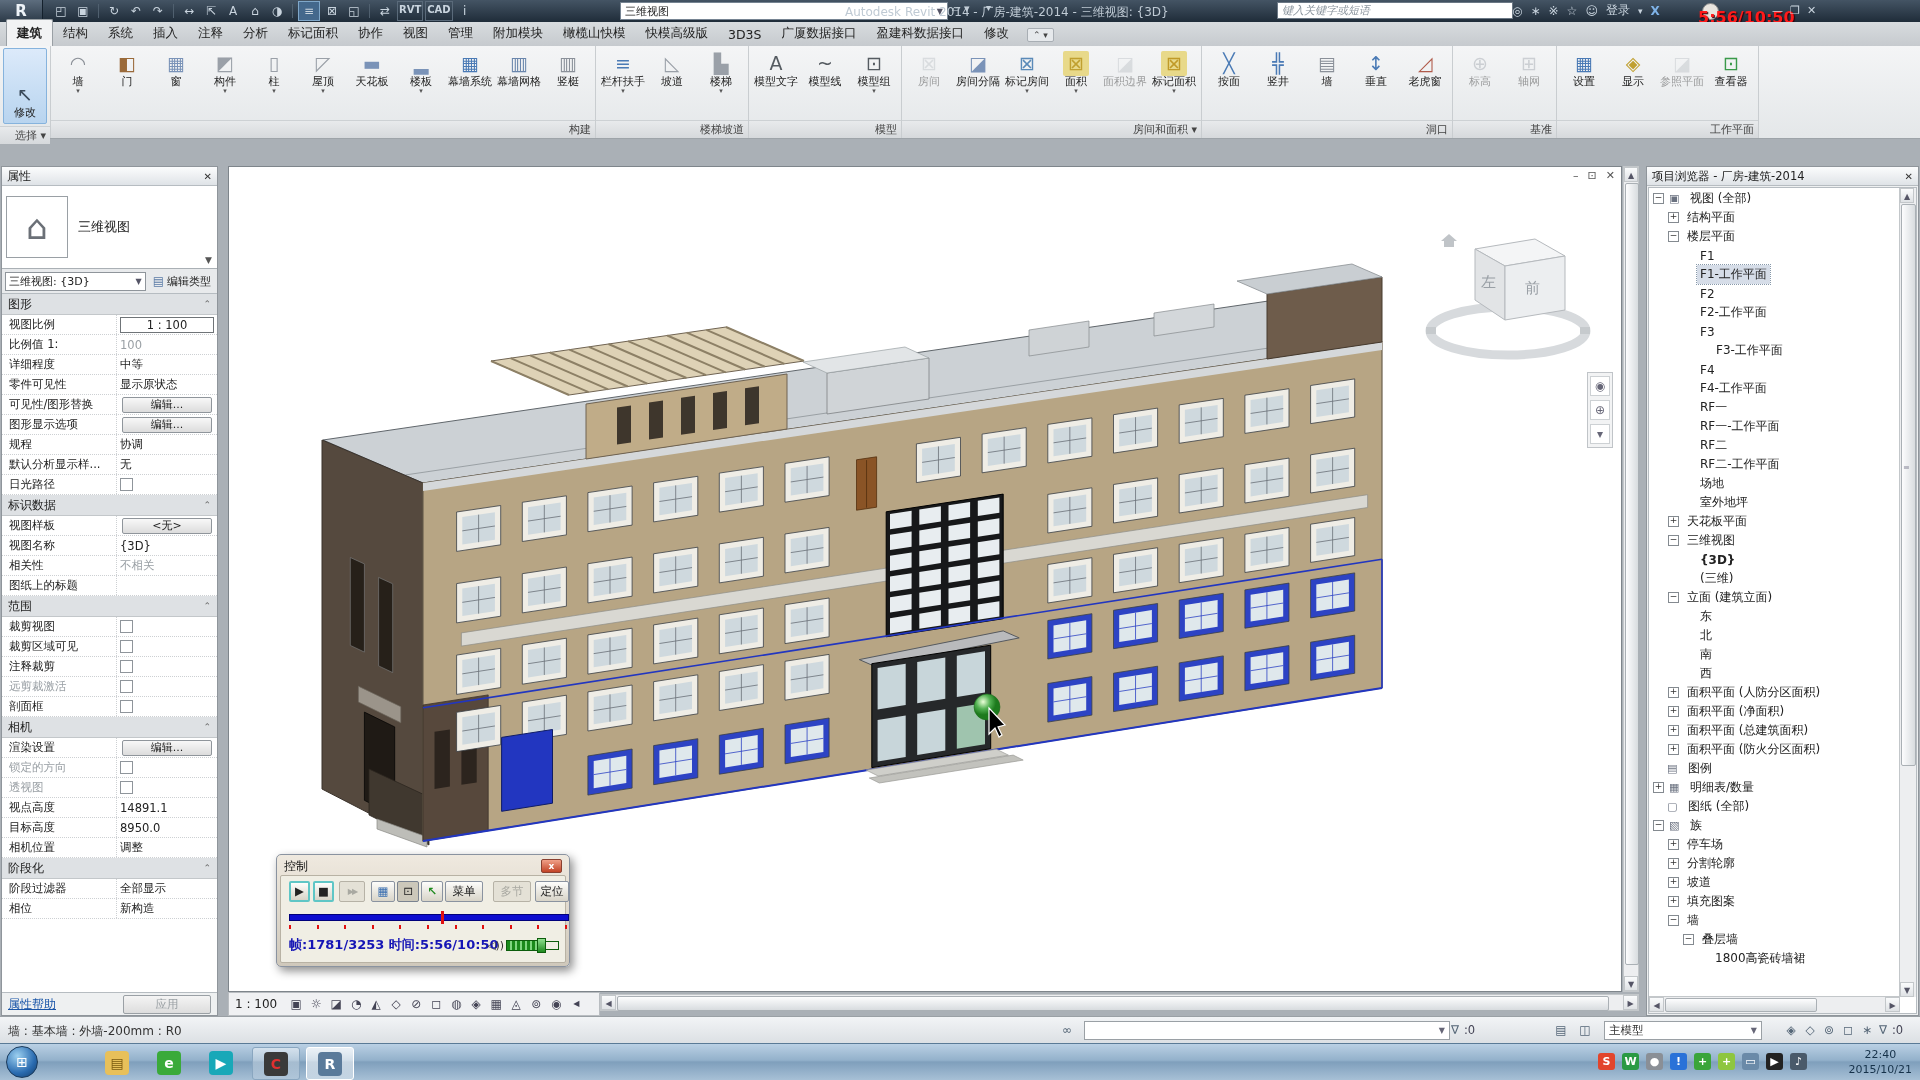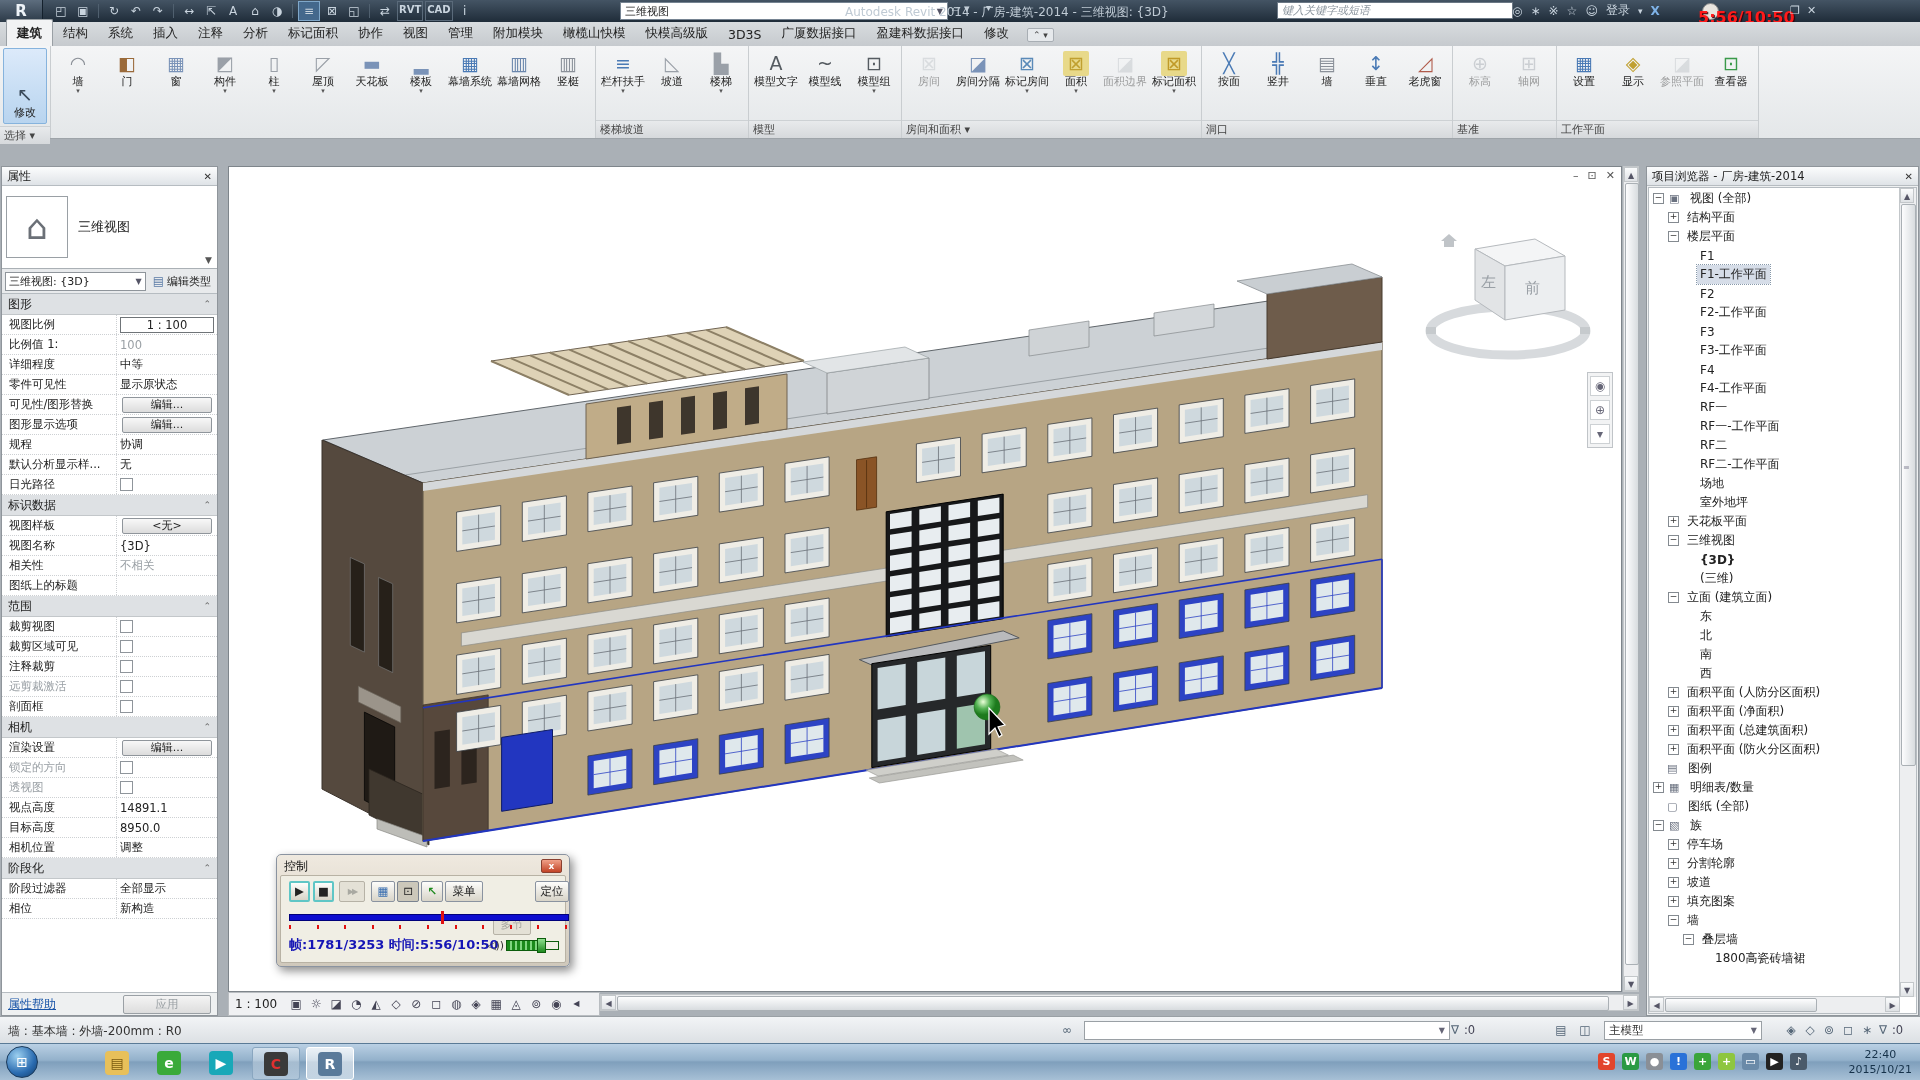--- a/index.html
+++ b/index.html
@@ -26,21 +26,21 @@
   .winbtns{position:absolute;left:1772px;top:4px;display:flex;gap:7px;color:#c9d4de;font-size:11px;}
   
   .tabs{position:absolute;left:0;top:22px;width:1920px;height:24px;background:linear-gradient(#d8dcdf,#c6cace);display:flex;align-items:flex-end;padding-left:6px;box-sizing:border-box;}
   .tab{padding:5px 10px 4px;font-size:12.5px;color:#222;white-space:nowrap;}
   .tab.on{background:#f2f3f4;border:1px solid #9aa0a5;border-bottom:none;border-radius:2px 2px 0 0;font-weight:bold;}
   .ptog{margin-left:8px;margin-bottom:4px;font-size:9px;color:#444;border:1px solid #a8aeb4;padding:1px 5px;background:#e6e9ec;border-radius:2px;}
   
   .ribbon{position:absolute;left:0;top:46px;width:1920px;height:93px;background:linear-gradient(#f4f5f6,#e4e7e9);border-bottom:1px solid #9ea4a9;display:flex;box-sizing:border-box;}
   .panel{display:flex;flex-direction:column;border-right:1px solid #c9cdd0;}
   .pbody{flex:1;display:flex;align-items:flex-start;padding:2px 3px;gap:1px;}
-  .pname{height:17px;line-height:17px;text-align:left;font-size:11px;color:#444;background:linear-gradient(#e8eaec,#d6d9dc);border-top:1px solid #cdd1d4;white-space:nowrap;padding:0 4px;}
+  .pname{height:17px;line-height:17px;text-align:right;font-size:11px;color:#444;background:linear-gradient(#e8eaec,#d6d9dc);border-top:1px solid #cdd1d4;white-space:nowrap;padding:0 4px;}
   .rbtn{width:46px;display:flex;flex-direction:column;align-items:center;padding:2px 0 0;border:1px solid transparent;border-radius:2px;}
   .rbtn .ric{width:26px;height:25px;font-size:19px;line-height:25px;text-align:center;}
   .rbtn .rlb{font-size:11px;line-height:1.12;text-align:center;max-width:48px;color:#222;}
   .rbtn .arr{font-size:7px;color:#555;line-height:6px;}
   .rbtn.dis{opacity:.42;}
   .rbtn.mod{width:42px;height:68px;background:linear-gradient(#dceafa,#b8d4ef);border:1px solid #86b3dd;justify-content:flex-end;padding-bottom:4px;}
   
   .props{position:absolute;left:1px;top:166px;width:217px;height:850px;background:#eef0f1;border:1px solid #8f959b;display:flex;flex-direction:column;box-sizing:border-box;}
   .phead{height:18px;background:linear-gradient(#fbfcfd,#dfe3e7);border-bottom:1px solid #b6bcc1;display:flex;align-items:center;padding:0 5px;font-size:12px;flex:none;}
   .phx{margin-left:auto;font-size:10px;color:#333;}
@@ -264,20 +264,21 @@
           </div>
           <div class="rbtn">
             <div class="ric" style="color: rgb(106, 134, 172);">▥</div>
             <div class="rlb">幕墙网格</div>
           </div>
           <div class="rbtn">
             <div class="ric" style="color: rgb(138, 144, 153);">▥</div>
             <div class="rlb">竖梃</div>
           </div>
         </div>
+        <div class="pname">构建</div>
       </div>
       <div class="panel">
         <div class="pbody">
           <div class="rbtn">
             <div class="ric" style="color: rgb(74, 122, 181);">≡</div>
             <div class="rlb">栏杆扶手</div>
             <div class="arr">▾</div>
           </div>
           <div class="rbtn">
             <div class="ric" style="color: rgb(154, 160, 168);">◺</div>
@@ -978,21 +979,21 @@
             <span class="tlab">F2</span>
           </div>
           <div class="trow" style="padding-left: 34px;">
             <span class="noexp"></span>
             <span class="tlab">F2-工作平面</span>
           </div>
           <div class="trow" style="padding-left: 34px;">
             <span class="noexp"></span>
             <span class="tlab">F3</span>
           </div>
-          <div class="trow" style="padding-left: 34px;">
+          <div class="trow" style="padding-left: 50px;">
             <span class="noexp"></span>
             <span class="tlab">F3-工作平面</span>
           </div>
           <div class="trow" style="padding-left: 34px;">
             <span class="noexp"></span>
             <span class="tlab">F4</span>
           </div>
           <div class="trow" style="padding-left: 34px;">
             <span class="noexp"></span>
             <span class="tlab">F4-工作平面</span>
@@ -1196,21 +1197,21 @@
       </div>
     </div>
 
   <div class="ctrl">
     <div class="ctitle">
       <span>控制</span>
       <span class="cclose">x</span>
     </div>
     <div class="cbody" id="cbody">
       <div class="cbtn" style="left:164px;width:38px;">菜单</div>
-      <div class="cbtn dis" style="left:212px;width:38px;margin-top:33px;">多节</div>
+      <div class="cbtn dis" style="left:212px;width:38px;">多节</div>
       <div class="cbtn" style="left:254px;width:34px;">定位</div>
       <div class="cprog">
           <div class="cmark" id="cmark" style="left: 151.066px;"></div>
         </div>
       <div class="cstat">帧:1781/3253 时间:5:56/10:50</div>
       <div class="cvol">
         <span class="spk">◁))</span>
         <div class="vbar"></div>
         <div class="vth"></div>
         <div class="vext"></div>

